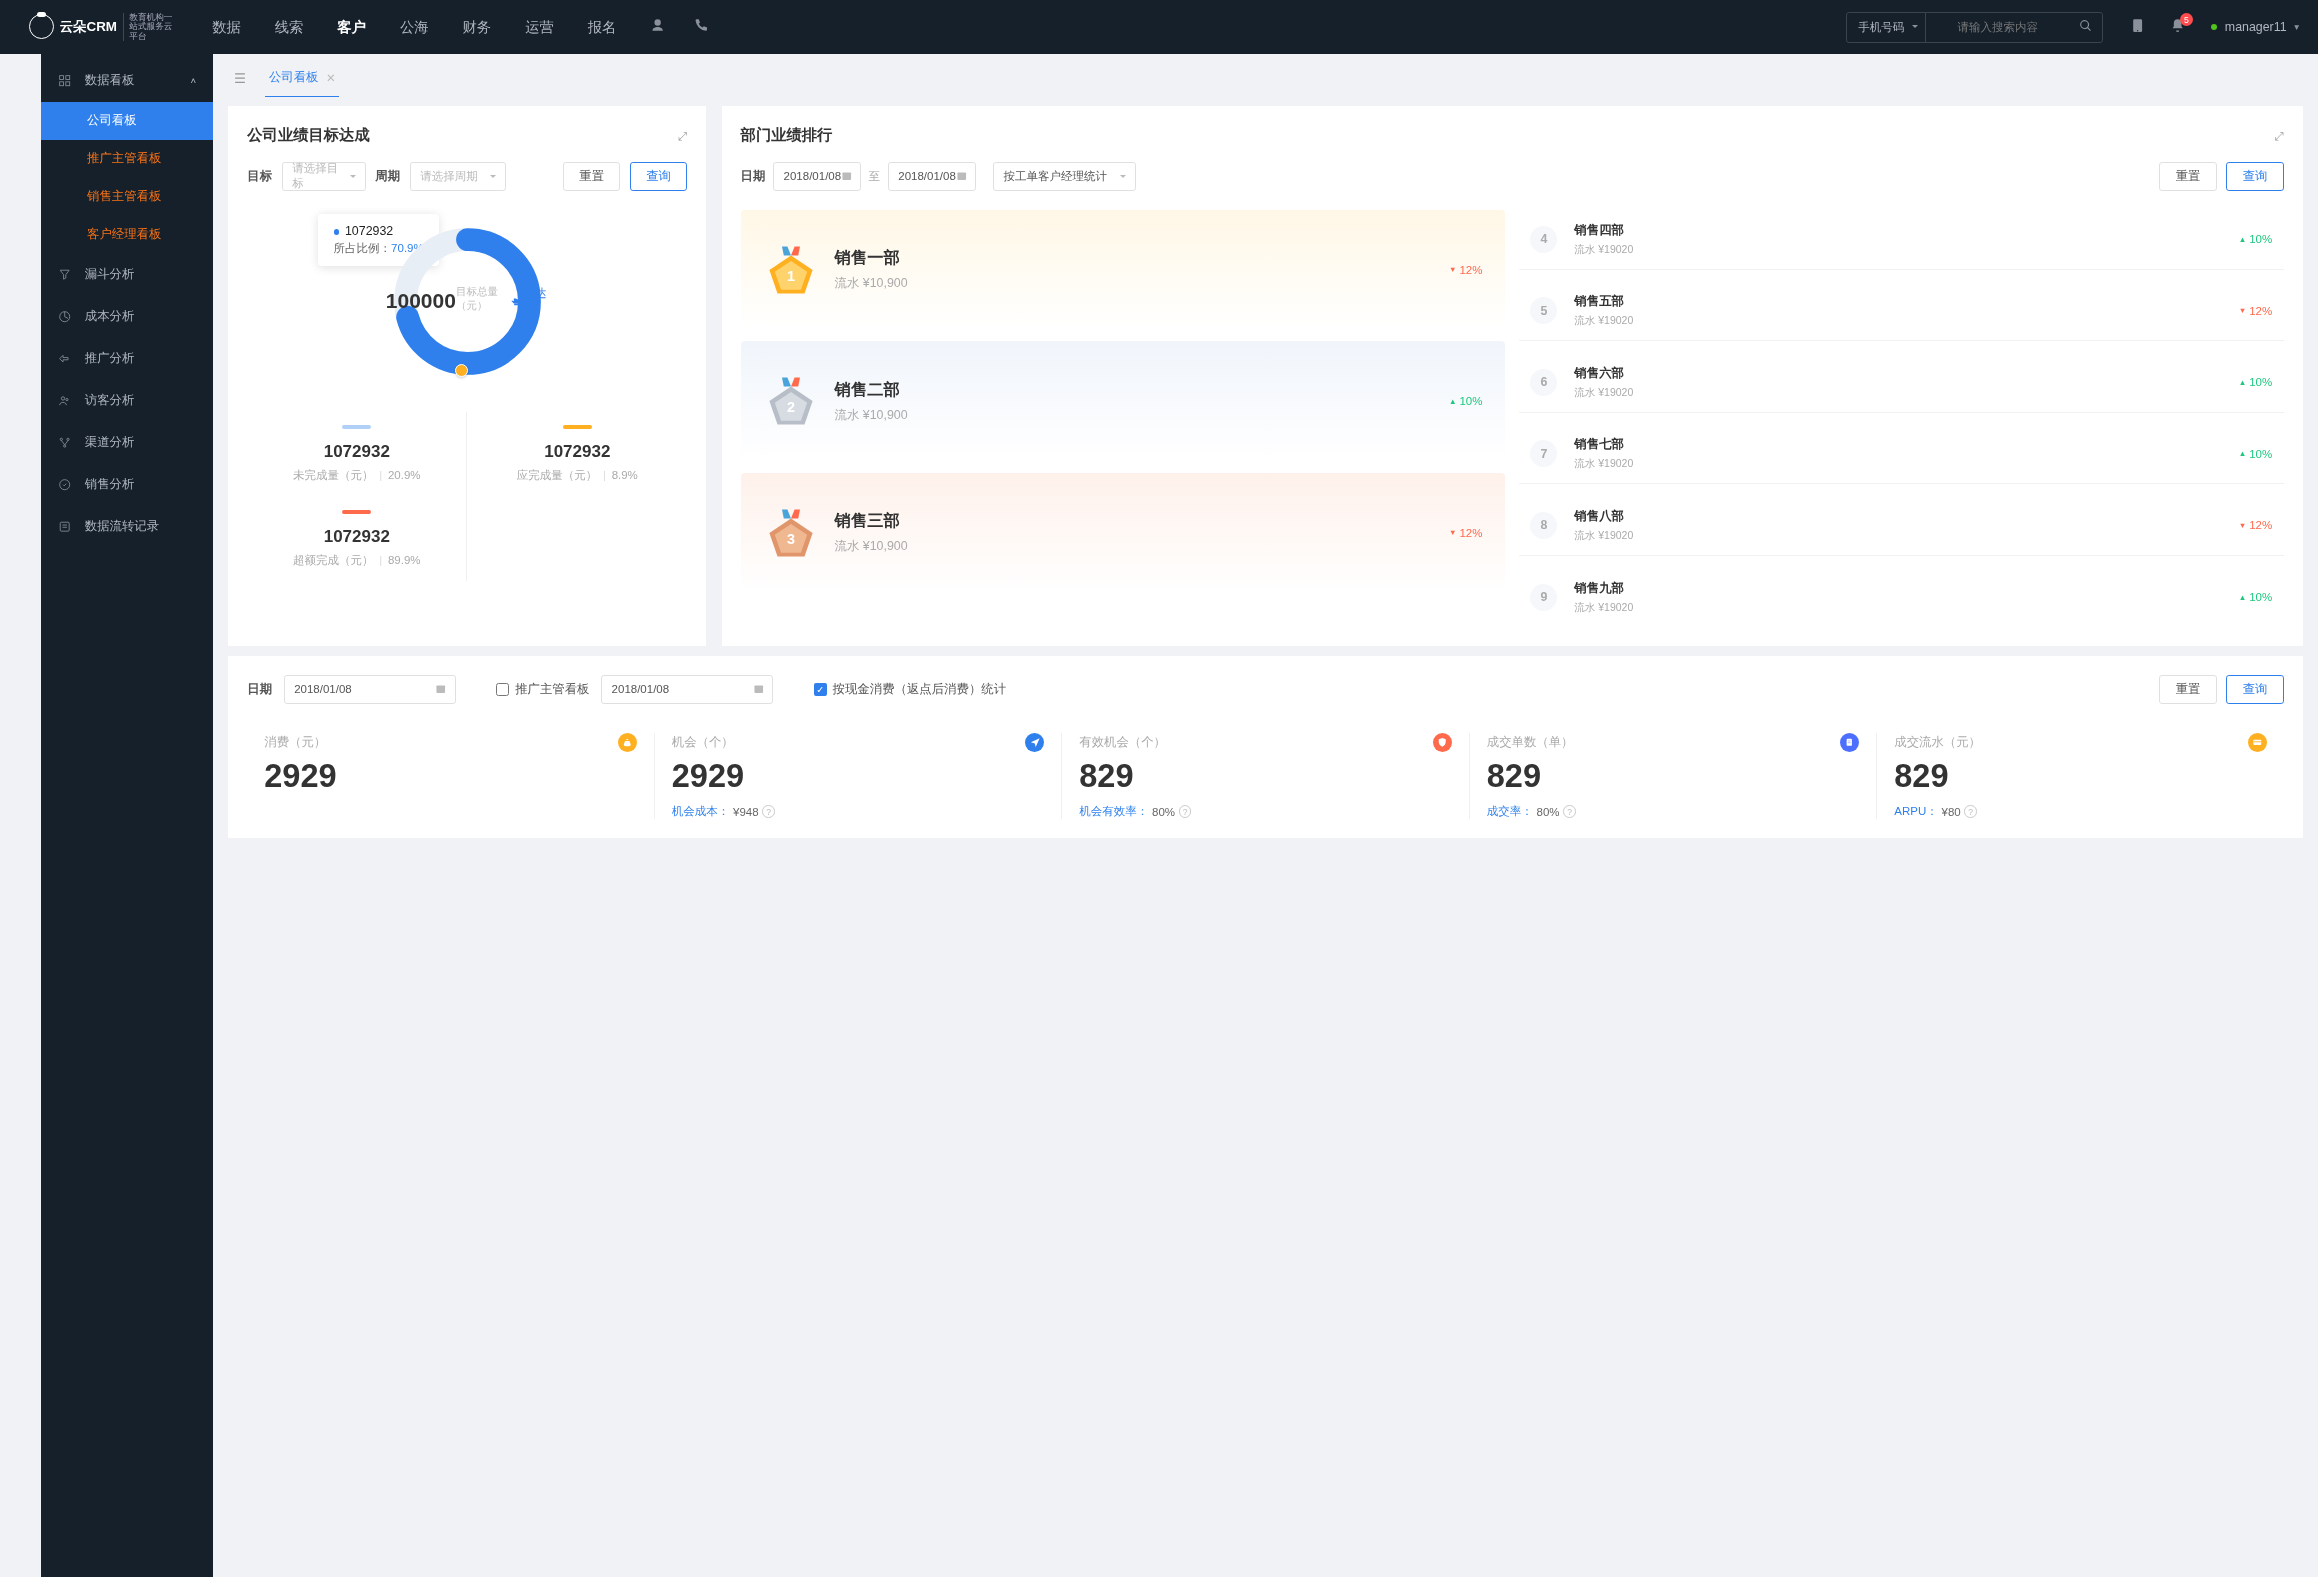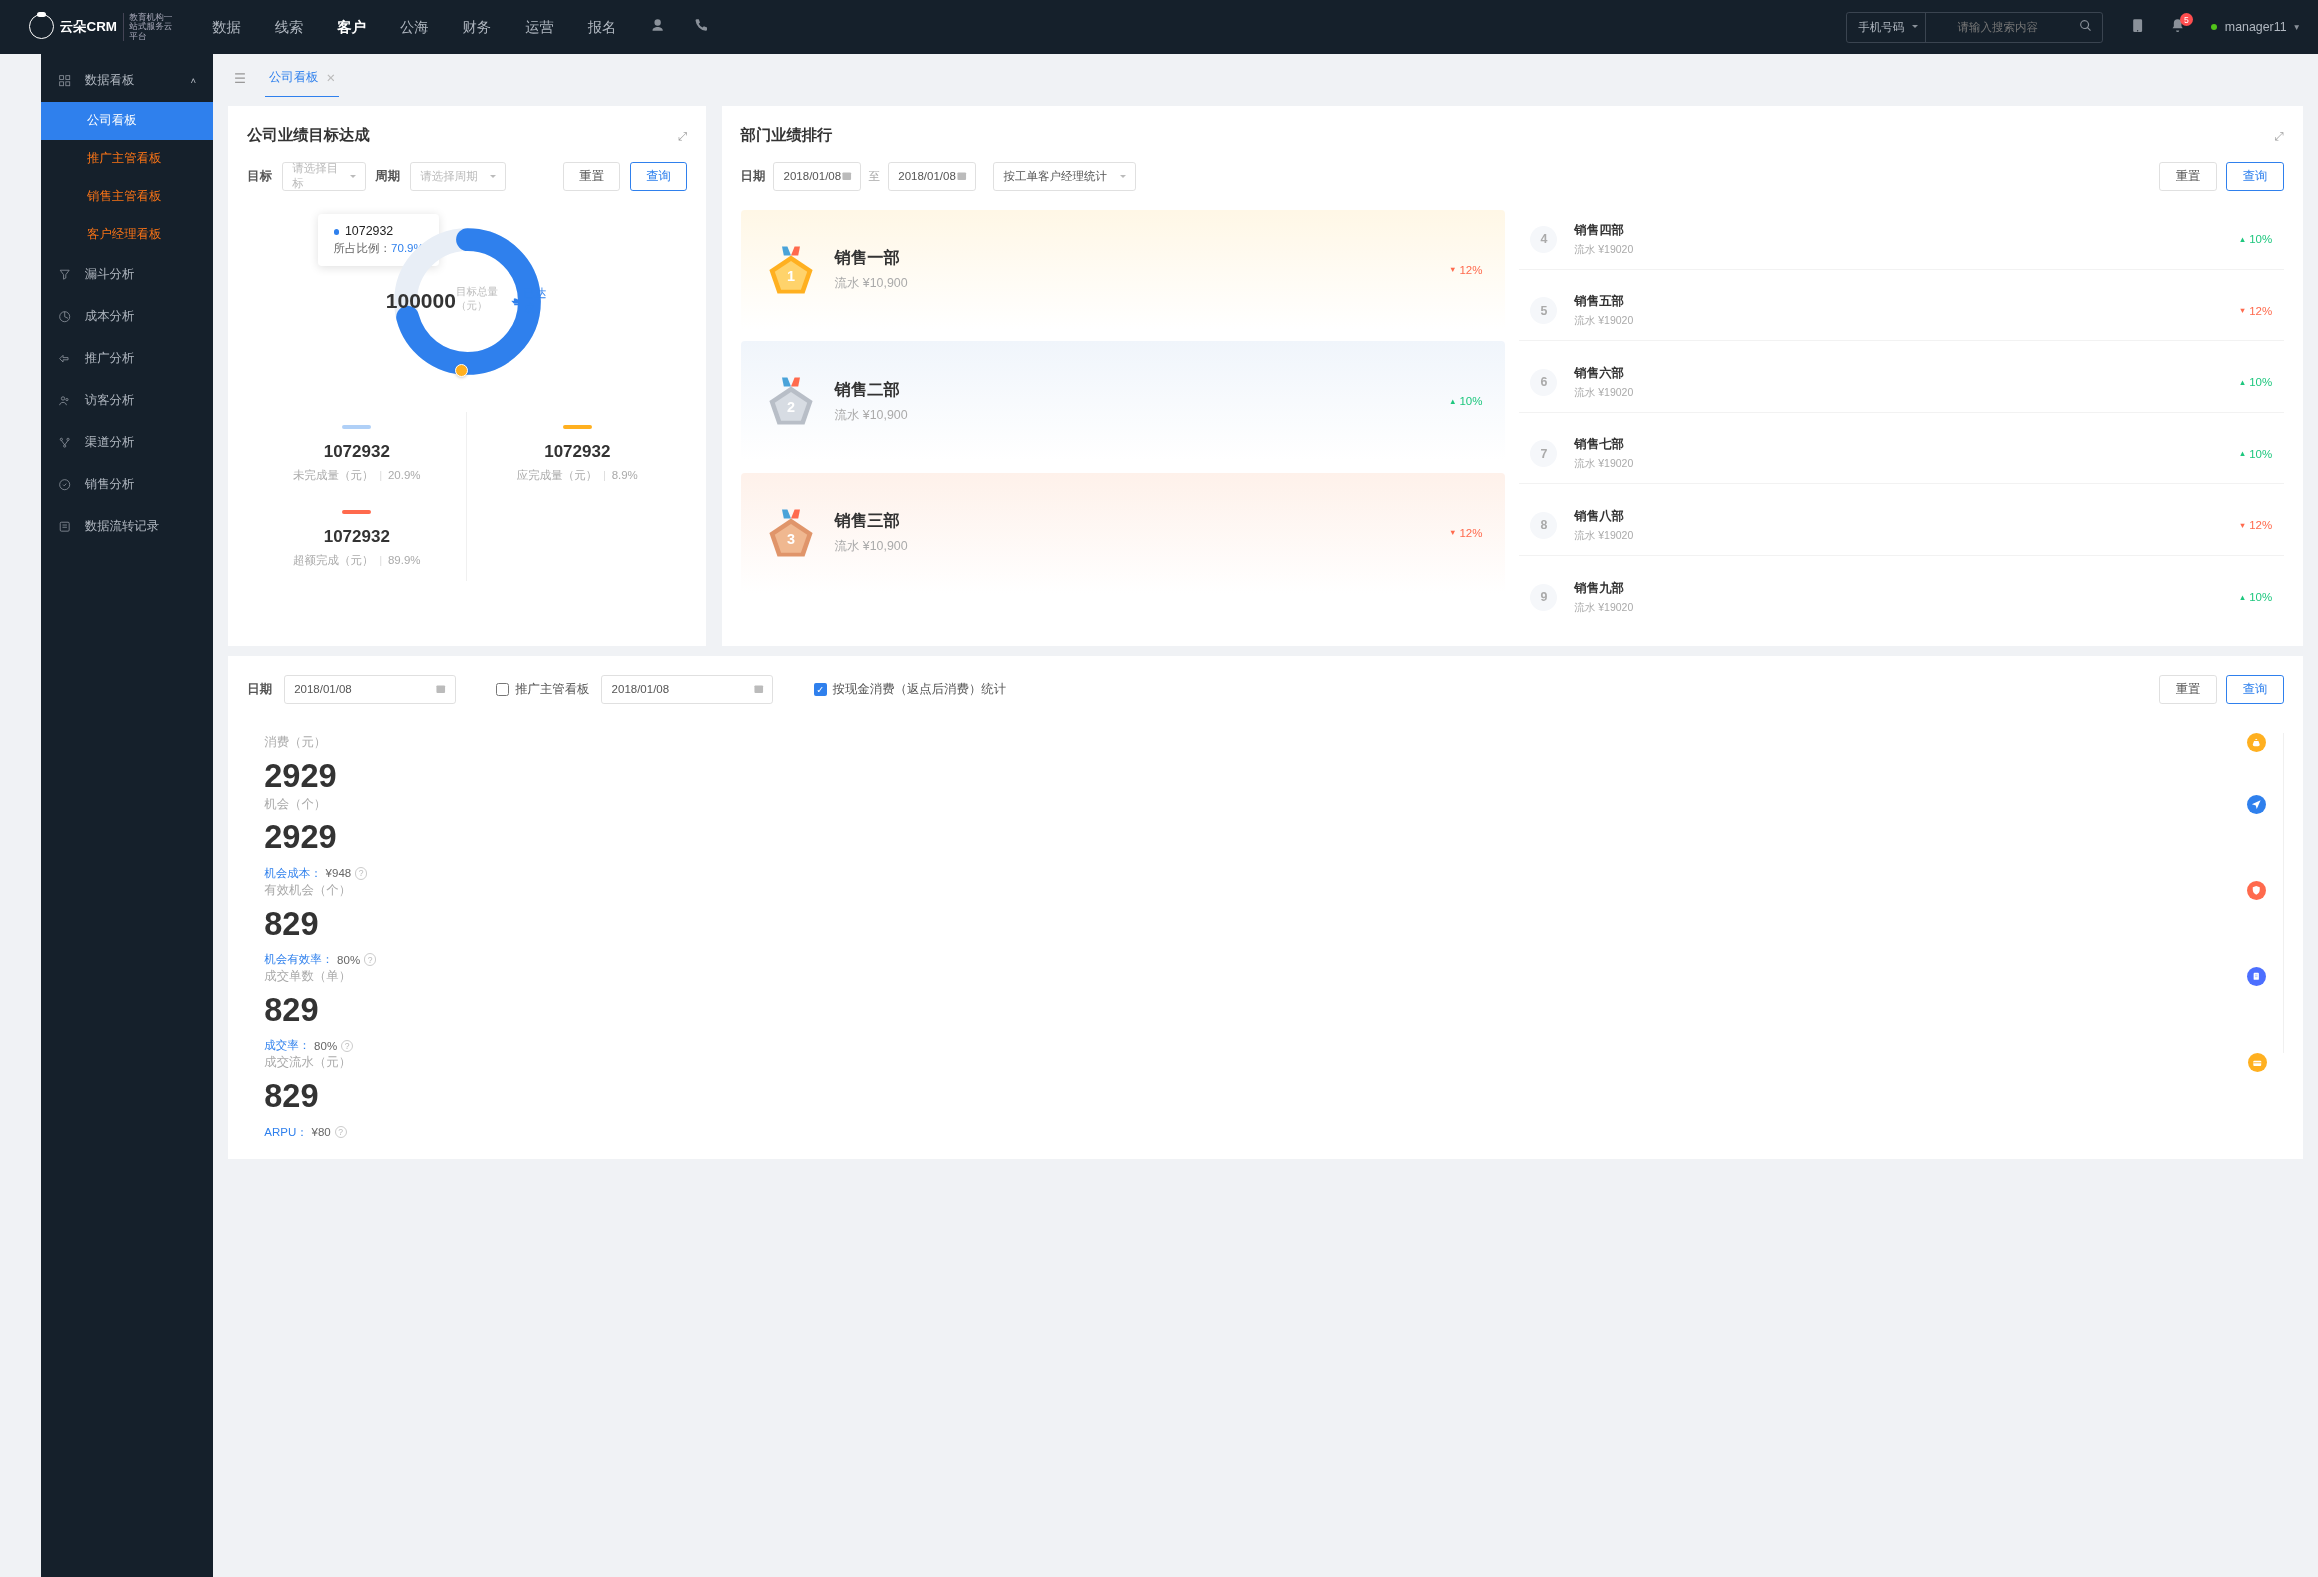--- a/index.html
+++ b/index.html
@@ -120,21 +120,21 @@
   .rank-row:last-child{ border-bottom:none;}
   .rank-num { width:27px; height:27px; border-radius:50%; background:#f5f7fa; color:#aaa; font-size:12.4px; font-weight:600; display:flex; align-items:center; justify-content:center; margin-right:17px;}
   .rank-row .name { font-size:12.4px; font-weight:600;}
   .rank-row .sub { font-size:10.5px; color:#aaa; margin-top:3.8px;}
 
   
   .overview .filter-row { gap:11.5px;}
   .checkbox-wrap { display:flex; align-items:center; gap:5.7px; font-size:12.4px; color:#555;}
   .checkbox-wrap input { width:13.4px; height:13.4px;}
   .checkbox-wrap .chk-on { width:13.4px; height:13.4px; background:#2f80ed; border-radius:1.9px; display:flex; align-items:center; justify-content:center; color:#fff; font-size:9.6px;}
-  .metrics-row { display:flex; margin-top:29px;flex-direction:column;}
+  .metrics-row { display:flex; margin-top:29px;}
   .metric-cell { flex:1; padding:0 17px; border-right:1px solid #f0f0f0;}
   .metric-cell:last-child{ border:none;}
   .metric-cell .header-row { display:flex; align-items:center; justify-content:space-between;}
   .metric-cell .label { font-size:12.4px; color:#aaa;}
   .metric-cell .badge { width:19px; height:19px; border-radius:50%; display:flex; align-items:center; justify-content:center;}
   .metric-cell .badge svg{ width:10.5px; height:10.5px;}
   .metric-cell .value { font-size:32.5px; font-weight:700; margin-top:5.7px;}
   .metric-cell .foot { font-size:11.5px; color:#2f80ed; margin-top:9.6px; display:flex; align-items:center; gap:3.8px;}
   .metric-cell .foot .num { color:#666;}
   .metric-cell .foot .q { width:12.4px; height:12.4px; border:1px solid #ccc; border-radius:50%; color:#bbb; font-size:8.6px; display:inline-flex; align-items:center; justify-content:center;}

